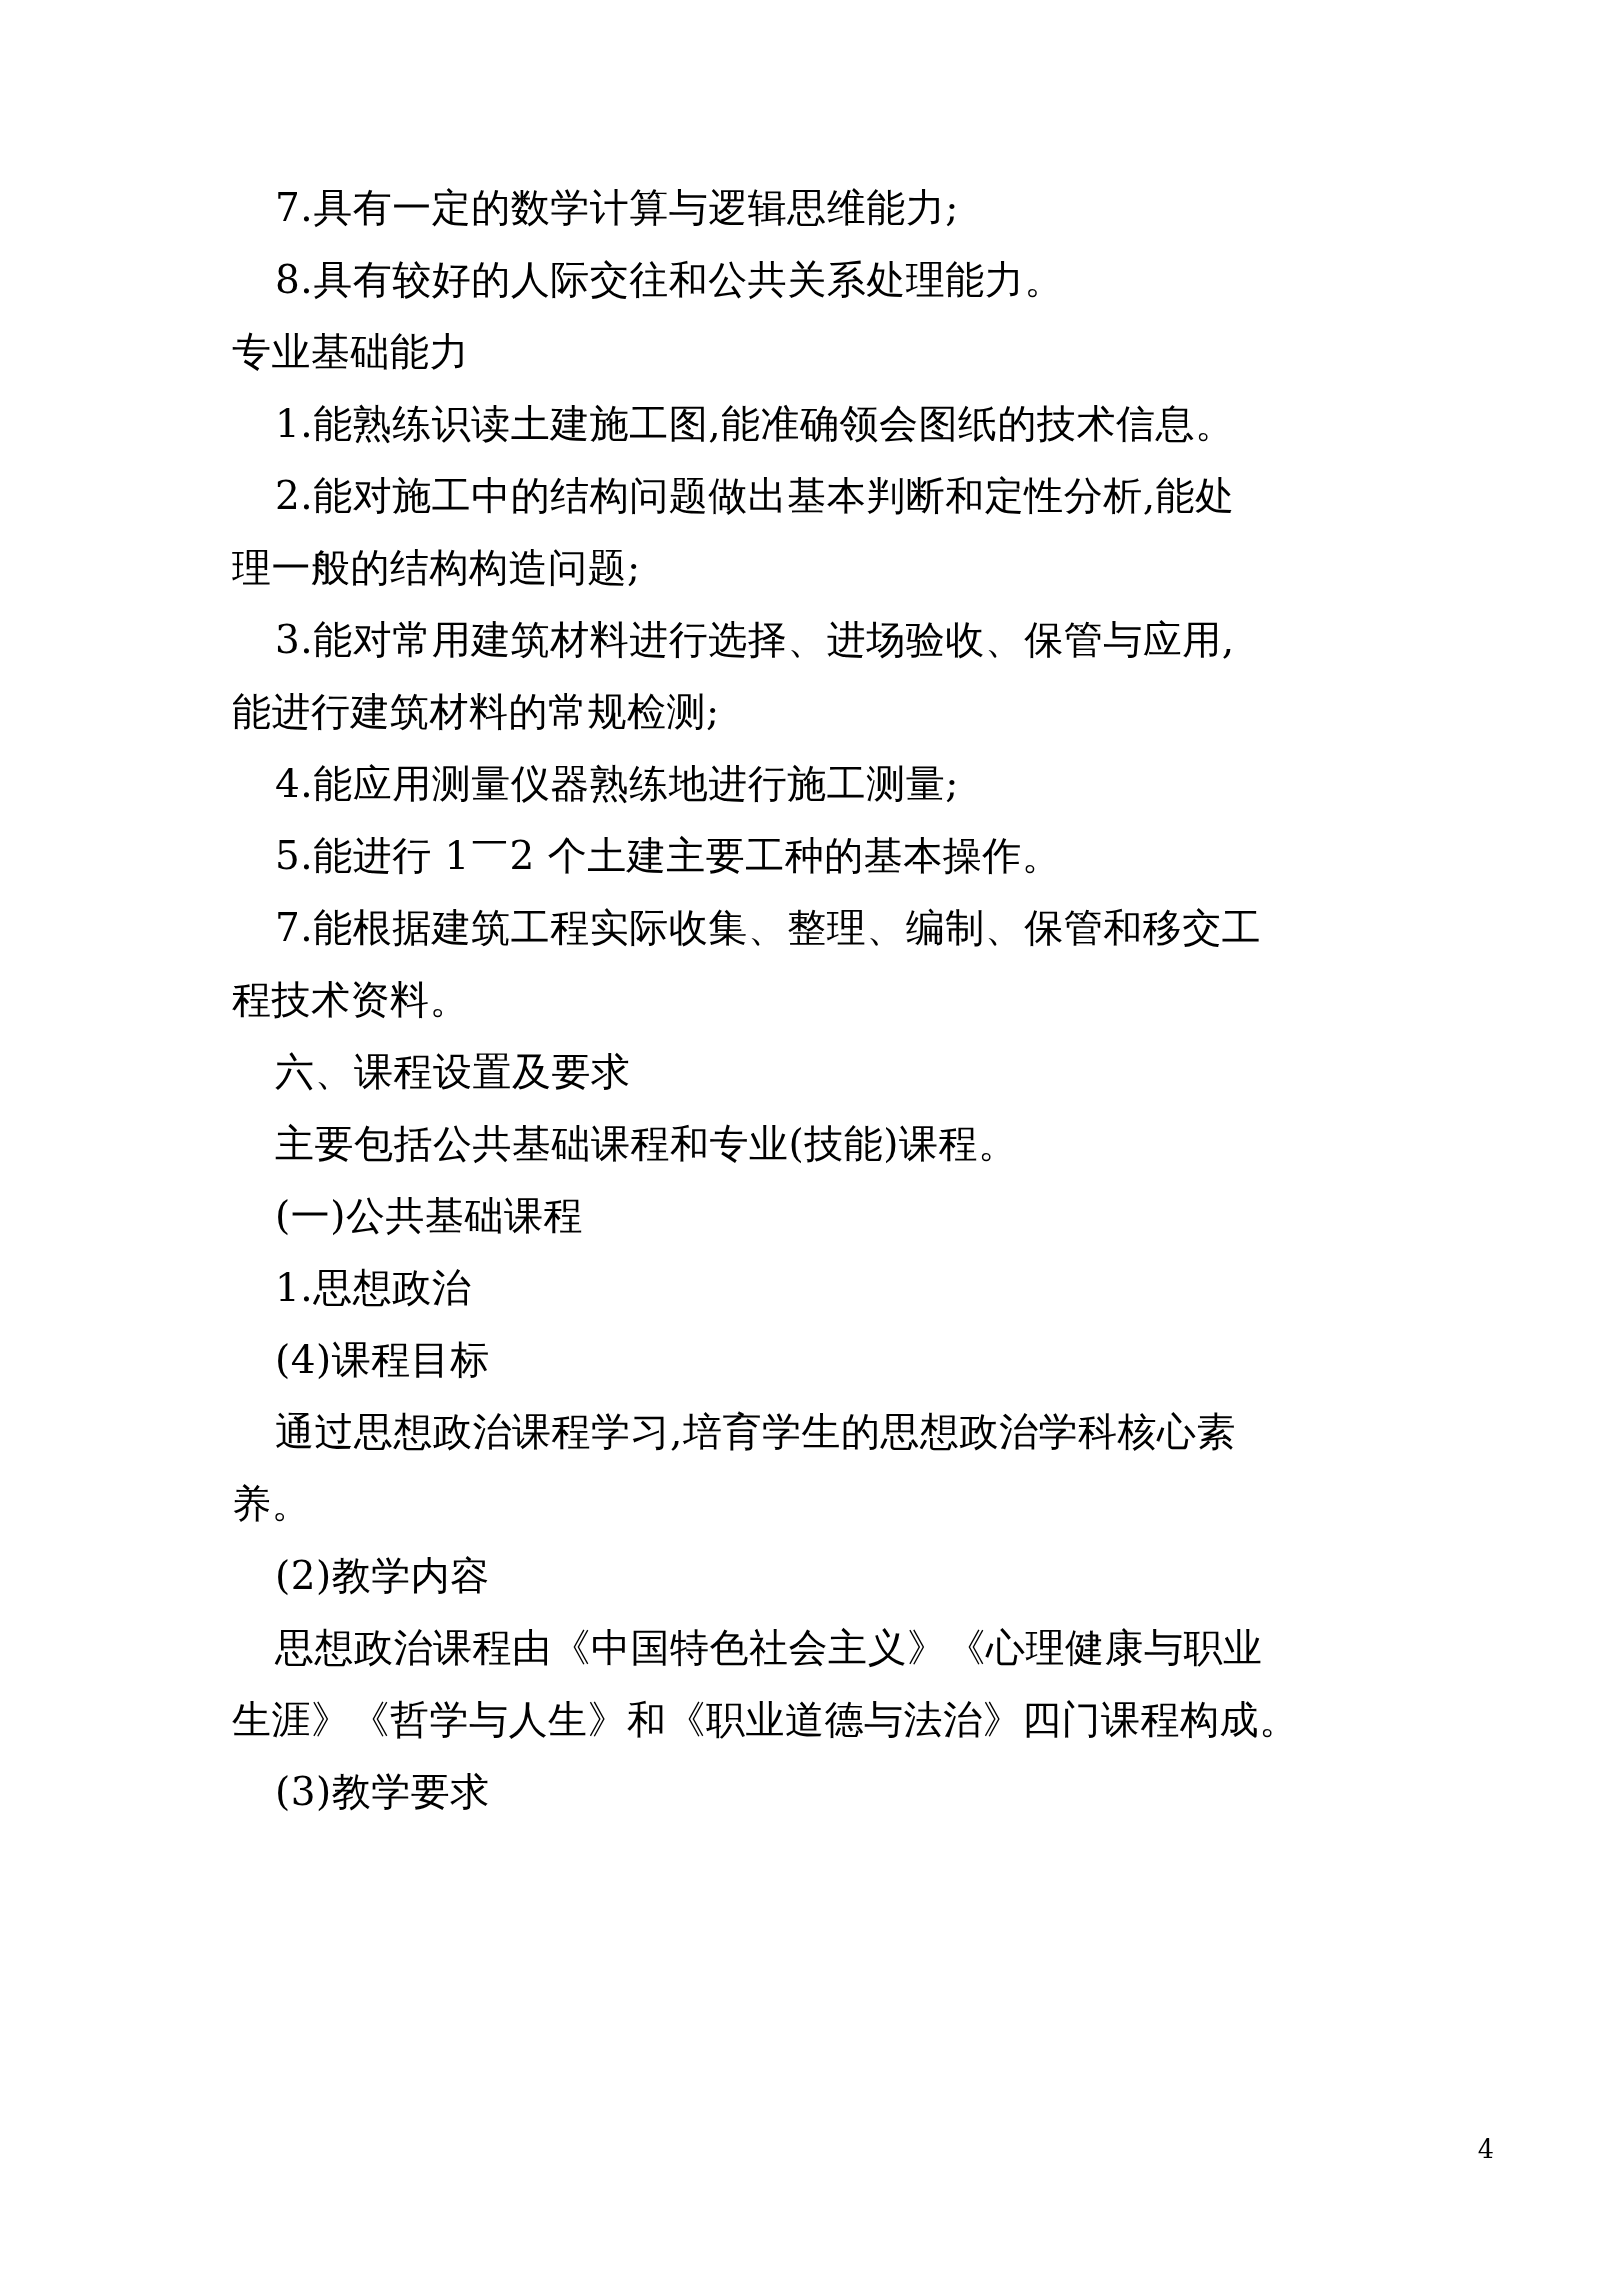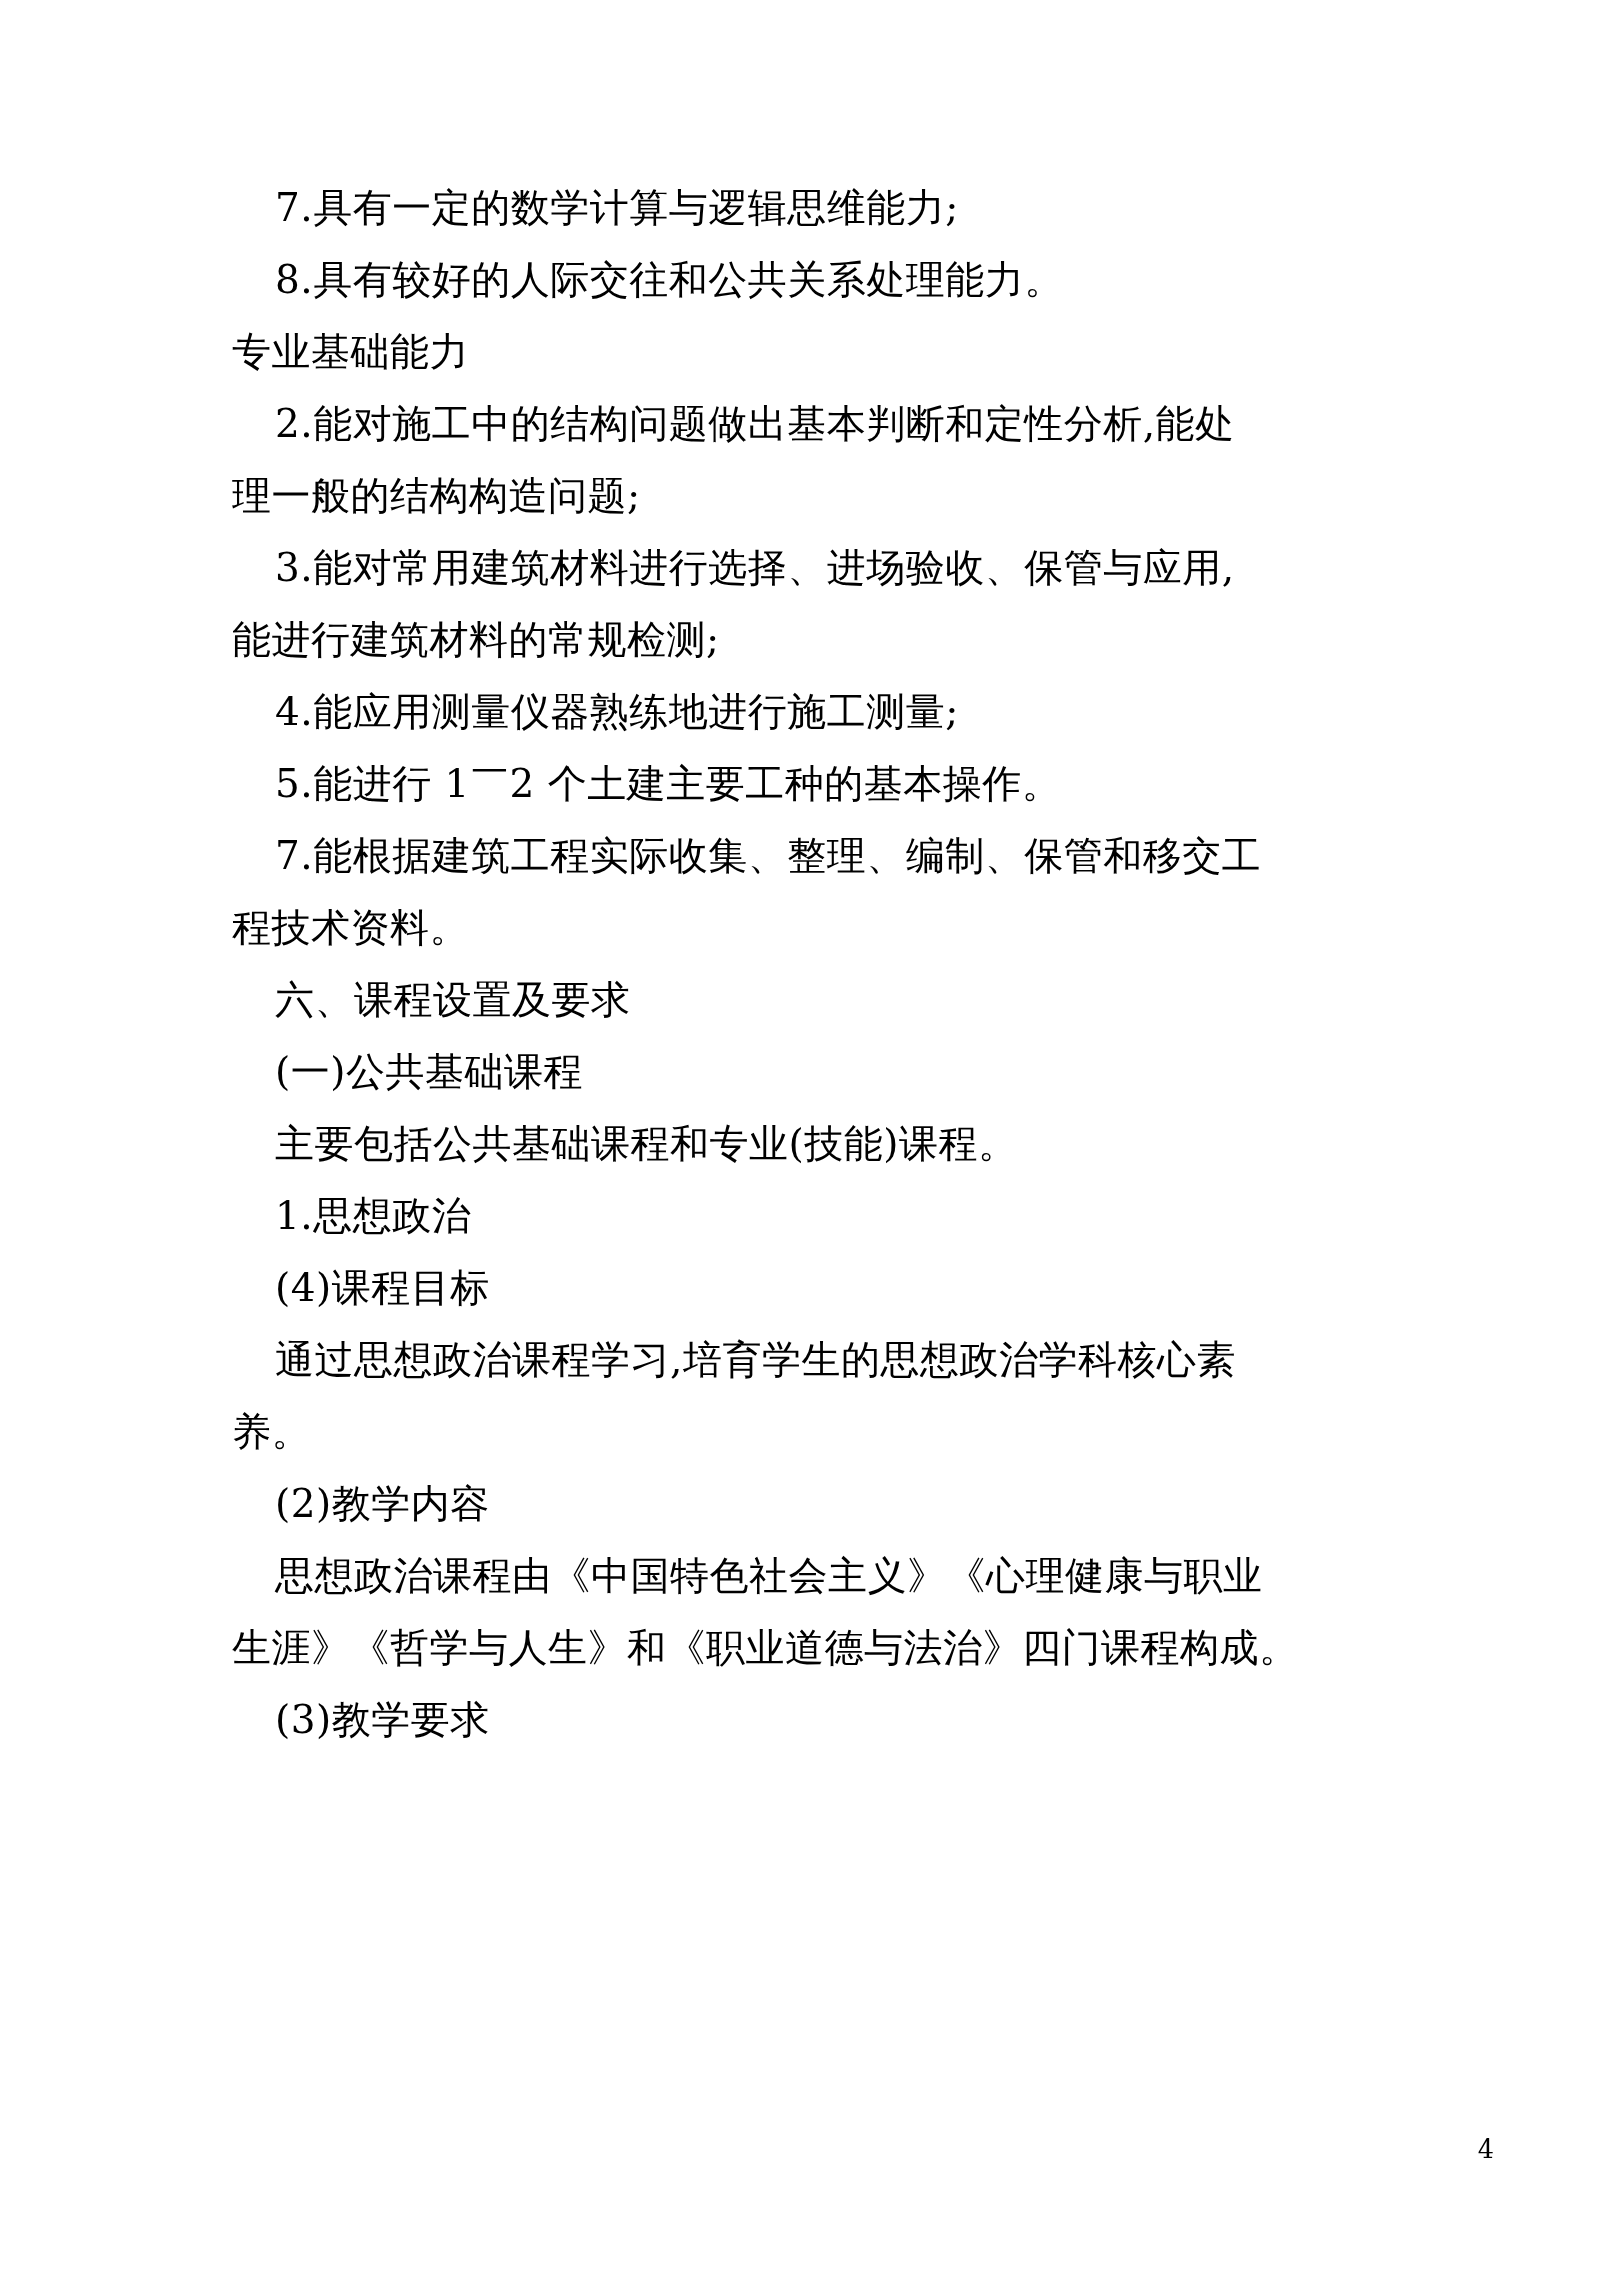--- a/index.html
+++ b/index.html
@@ -48,31 +48,32 @@
   }
 </style>
 </head>
 <body>
 
 <div class="page">
   <div class="content" id="body-container">
       <div class="line indent">7.具有一定的数学计算与逻辑思维能力;</div>
       <div class="line indent">8.具有较好的人际交往和公共关系处理能力。</div>
       <div class="line">专业基础能力</div>
+      <div class="line indent">1.能熟练识读土建施工图,能准确领会图纸的技术信息。</div>
       <div class="line indent">2.能对施工中的结构问题做出基本判断和定性分析,能处</div>
       <div class="line">理一般的结构构造问题;</div>
       <div class="line indent">3.能对常用建筑材料进行选择、进场验收、保管与应用,</div>
       <div class="line">能进行建筑材料的常规检测;</div>
       <div class="line indent">4.能应用测量仪器熟练地进行施工测量;</div>
       <div class="line indent">5.能进行 1￣2 个土建主要工种的基本操作。</div>
       <div class="line indent">7.能根据建筑工程实际收集、整理、编制、保管和移交工</div>
       <div class="line">程技术资料。</div>
       <div class="line indent bold">六、课程设置及要求</div>
+      <div class="line indent">主要包括公共基础课程和专业(技能)课程。</div>
       <div class="line indent">(一)公共基础课程</div>
-      <div class="line indent">主要包括公共基础课程和专业(技能)课程。</div>
       <div class="line indent bold">1.思想政治</div>
       <div class="line indent">(4)课程目标</div>
       <div class="line indent">通过思想政治课程学习,培育学生的思想政治学科核心素</div>
       <div class="line">养。</div>
       <div class="line indent">(2)教学内容</div>
       <div class="line indent">思想政治课程由《中国特色社会主义》《心理健康与职业</div>
       <div class="line">生涯》《哲学与人生》和《职业道德与法治》四门课程构成。</div>
       <div class="line indent">(3)教学要求</div>
     </div>
   <div class="page-number">4</div>

